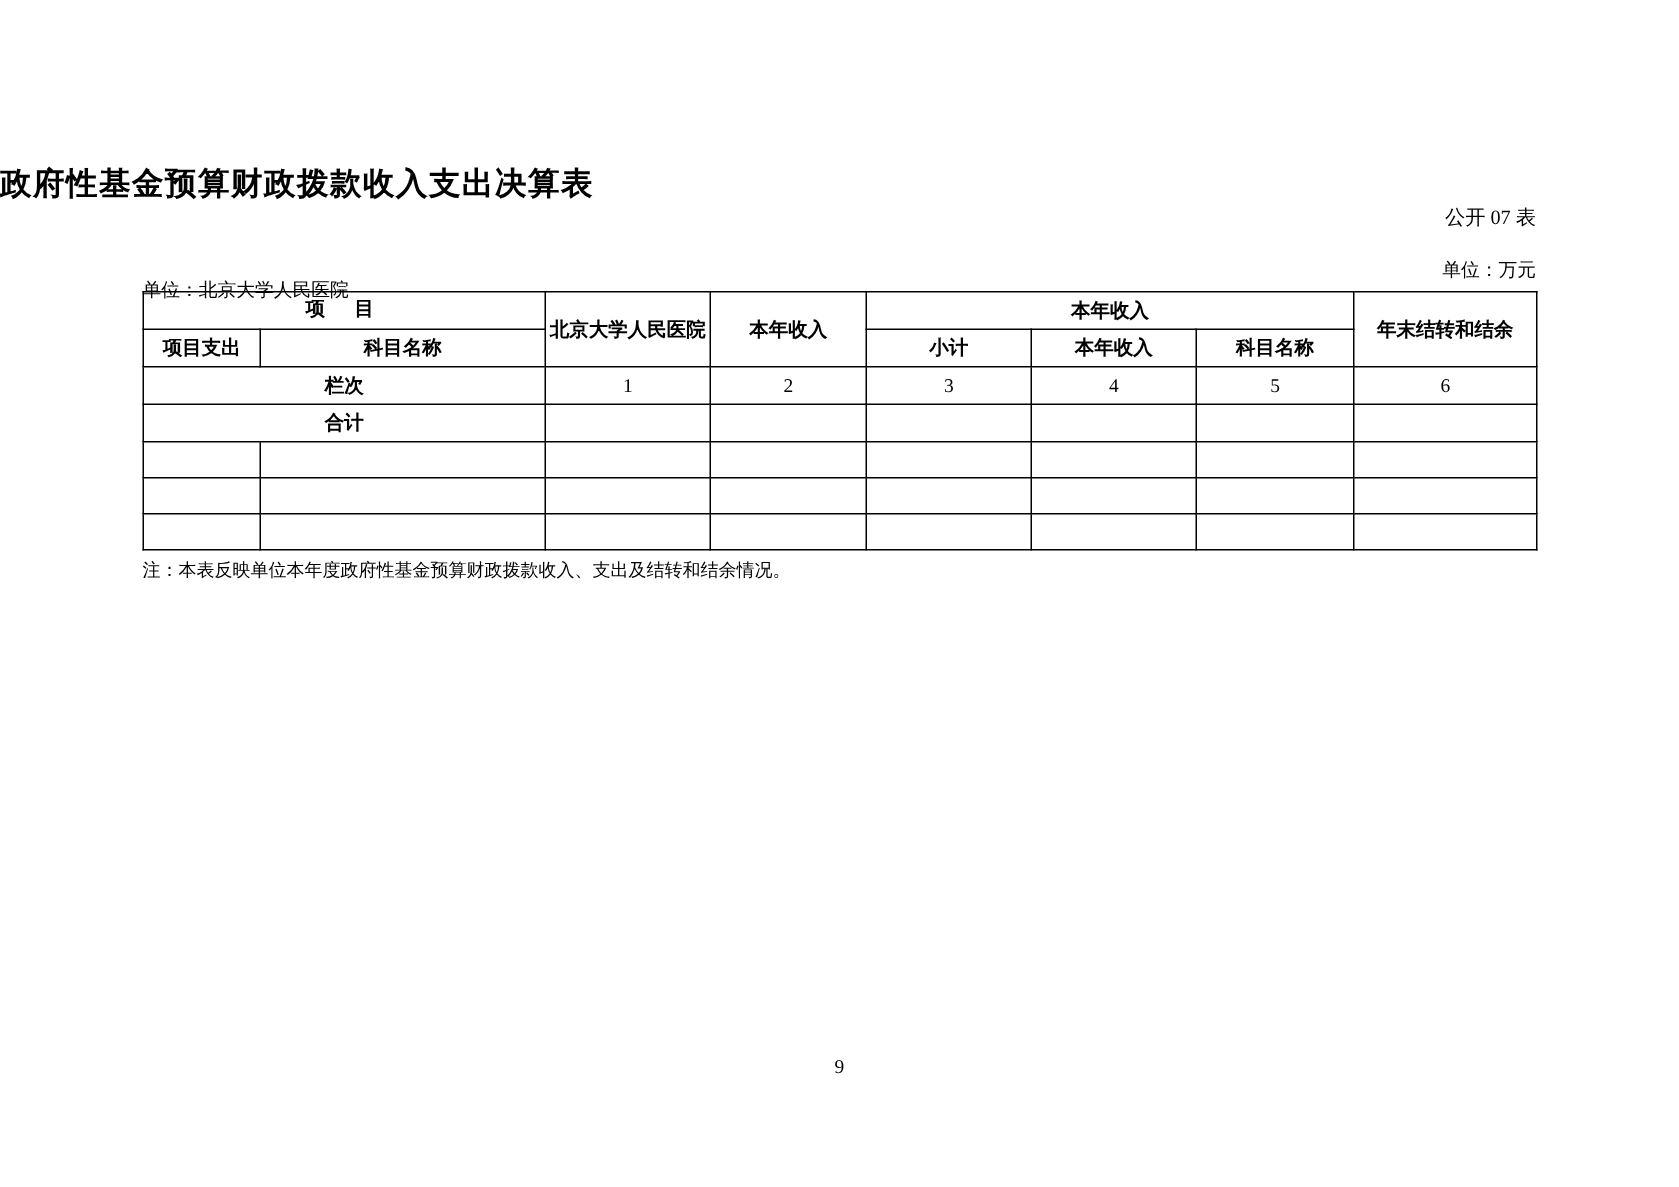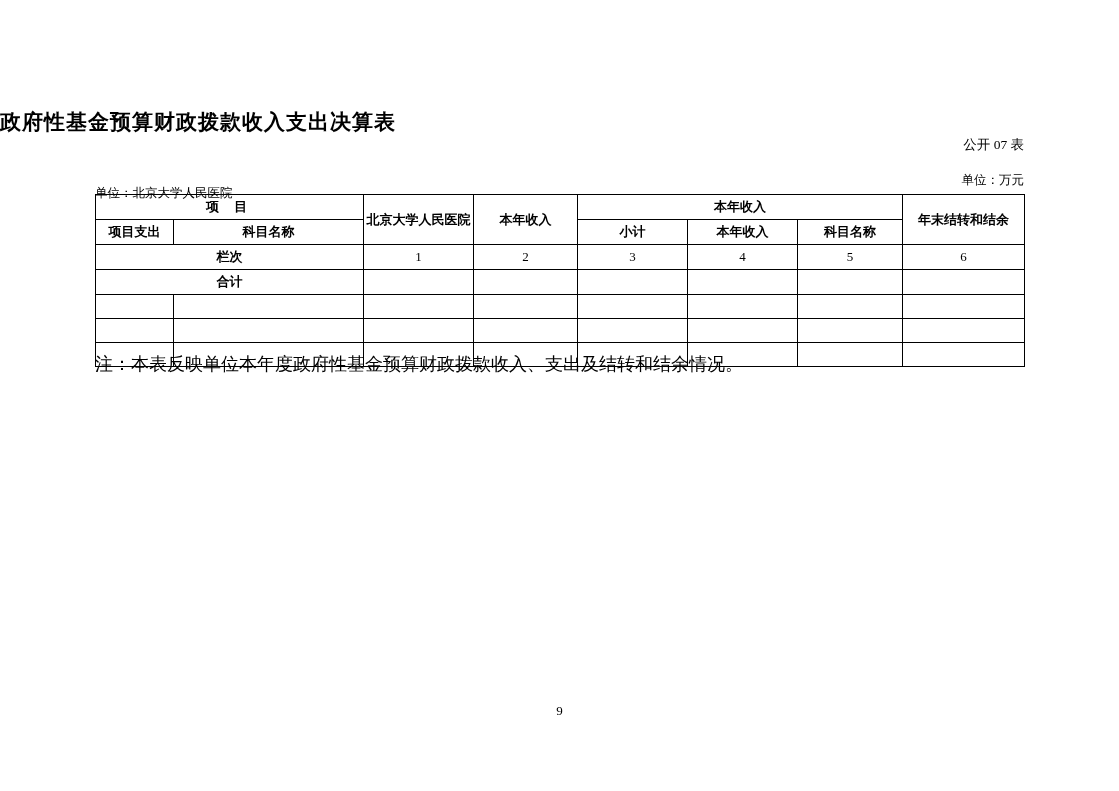--- a/index.html
+++ b/index.html
@@ -75,29 +75,30 @@
     font-weight: bold;
     height: 24px;
     line-height: 22px;
   }
   table.main td.data-cell {
     height: 23px;
     font-weight: normal;
   }
   td.hdr-item {
     letter-spacing: 6px;
+    font-family: Liberation Mono, monospace;
   }
   td.row-label {
     font-weight: bold;
   }
   .note {
     position: absolute;
-    top: 352px;
+    top: 372px;
     left: 95px;
-    font-size: 18px;
+    font-size: 12px;
     font-family: "Liberation Serif", serif;
     text-align: center;
   }
   .page-number {
     position: absolute;
     top: 703px;
     left: 0;
     right: 0;
     text-align: center;
     font-size: 13px;

